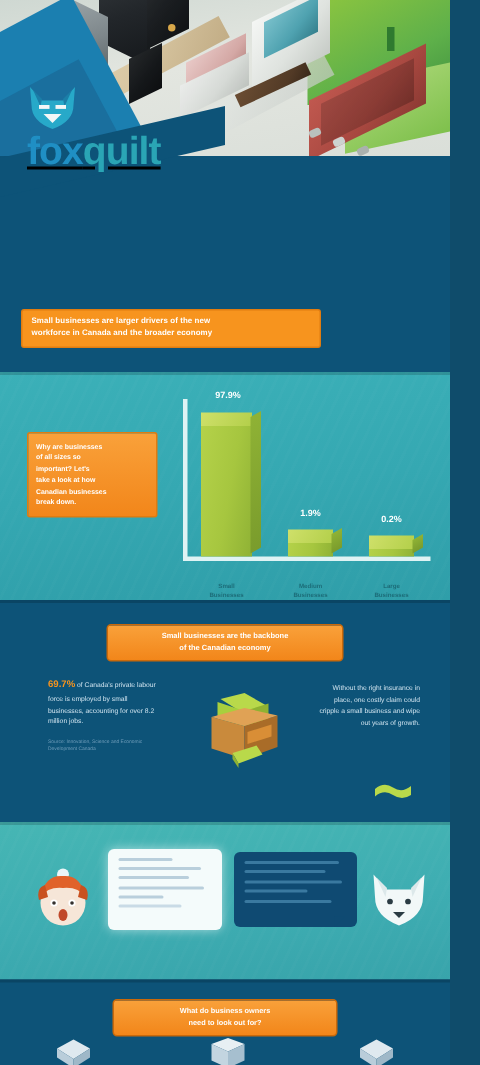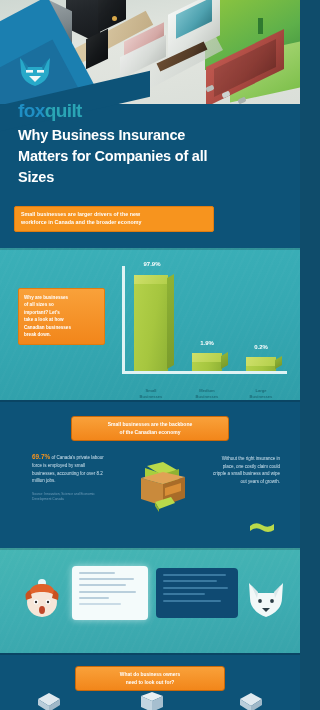--- a/index.html
+++ b/index.html
@@ -29,22 +29,22 @@
   .bl-grey { background:linear-gradient(140deg,#9fa8ab 0%,#7d868a 60%,#5d6669 100%); }
   .bl-white{ background:linear-gradient(140deg,#f4f6f4 0%,#dfe3df 60%,#c6cbc6 100%); }
   .bl-red  { background:linear-gradient(140deg,#c0584f 0%,#a84840 60%,#8c3a33 100%); }
   .bl-teal { background:linear-gradient(140deg,#79c0cb 0%,#4fa2b0 60%,#35808d 100%); }
   .bl-tan  { background:linear-gradient(140deg,#e8d9b8 0%,#d8c49c 60%,#bfa77c 100%); }
   .bl-pink { background:linear-gradient(140deg,#e8c9c7 0%,#d4a8a5 70%,#bb8c88 100%); }
   .bl-brown{ background:linear-gradient(140deg,#6b4d33 0%,#523a26 70%,#3a281a 100%); }
 
   .logo-wrap { position:absolute; left:18px; top:57px; z-index:6; }
   .fox-mark { width:34px; height:30px; position:relative; }
-  .logo-text { margin-top:14px; font-size:19px; font-weight:700; letter-spacing:-0.6px;
-               line-height:1; }
+  .logo-text { margin-top:0; font-size:26px; font-weight:700; letter-spacing:-0.6px;
+               line-height:1;text-decoration:underline; }
   .logo-text .seg1 { color:#1f8fc4; }
   .logo-text .seg2 { color:#2aa5b5; }
 
   .hero-title { position:absolute; left:18px; top:125px; width:215px; z-index:6;
                 font-size:14.5px; font-weight:700; line-height:1.45; color:#ffffff;
                 letter-spacing:-0.2px; }
   .hero-banner { position:absolute; left:14px; top:206px; width:200px; z-index:6;
                  background:#f7941e; border:1px solid #e07c10; border-radius:2px;
                  padding:4px 6px; }
   .hero-banner span { display:block; font-size:5.3px; font-weight:700; color:#ffffff;
@@ -174,21 +174,20 @@
           <rect x="8" y="13" width="7" height="2.6" fill="#f2f7f7"></rect>
           <rect x="19" y="13" width="7" height="2.6" fill="#f2f7f7"></rect>
           <path d="M11 19 L17 25 L23 19 Z" fill="#f2f7f7"></path>
         </svg>
       </div>
       <div class="logo-text">
         <span class="seg1">fox</span><span class="seg2">quilt</span>
       </div>
     </div>
 
-    <div class="hero-title">Why Business Insurance Matters for Companies of all Sizes</div>
 
     <div class="hero-banner">
       <span>Small businesses are larger drivers of the new</span>
       <span>workforce in Canada and the broader economy</span>
     </div>
   </div>
 
   <div class="chart-sec">
     <div class="texture"></div>
     <div class="sep" style="top:0;"></div>

